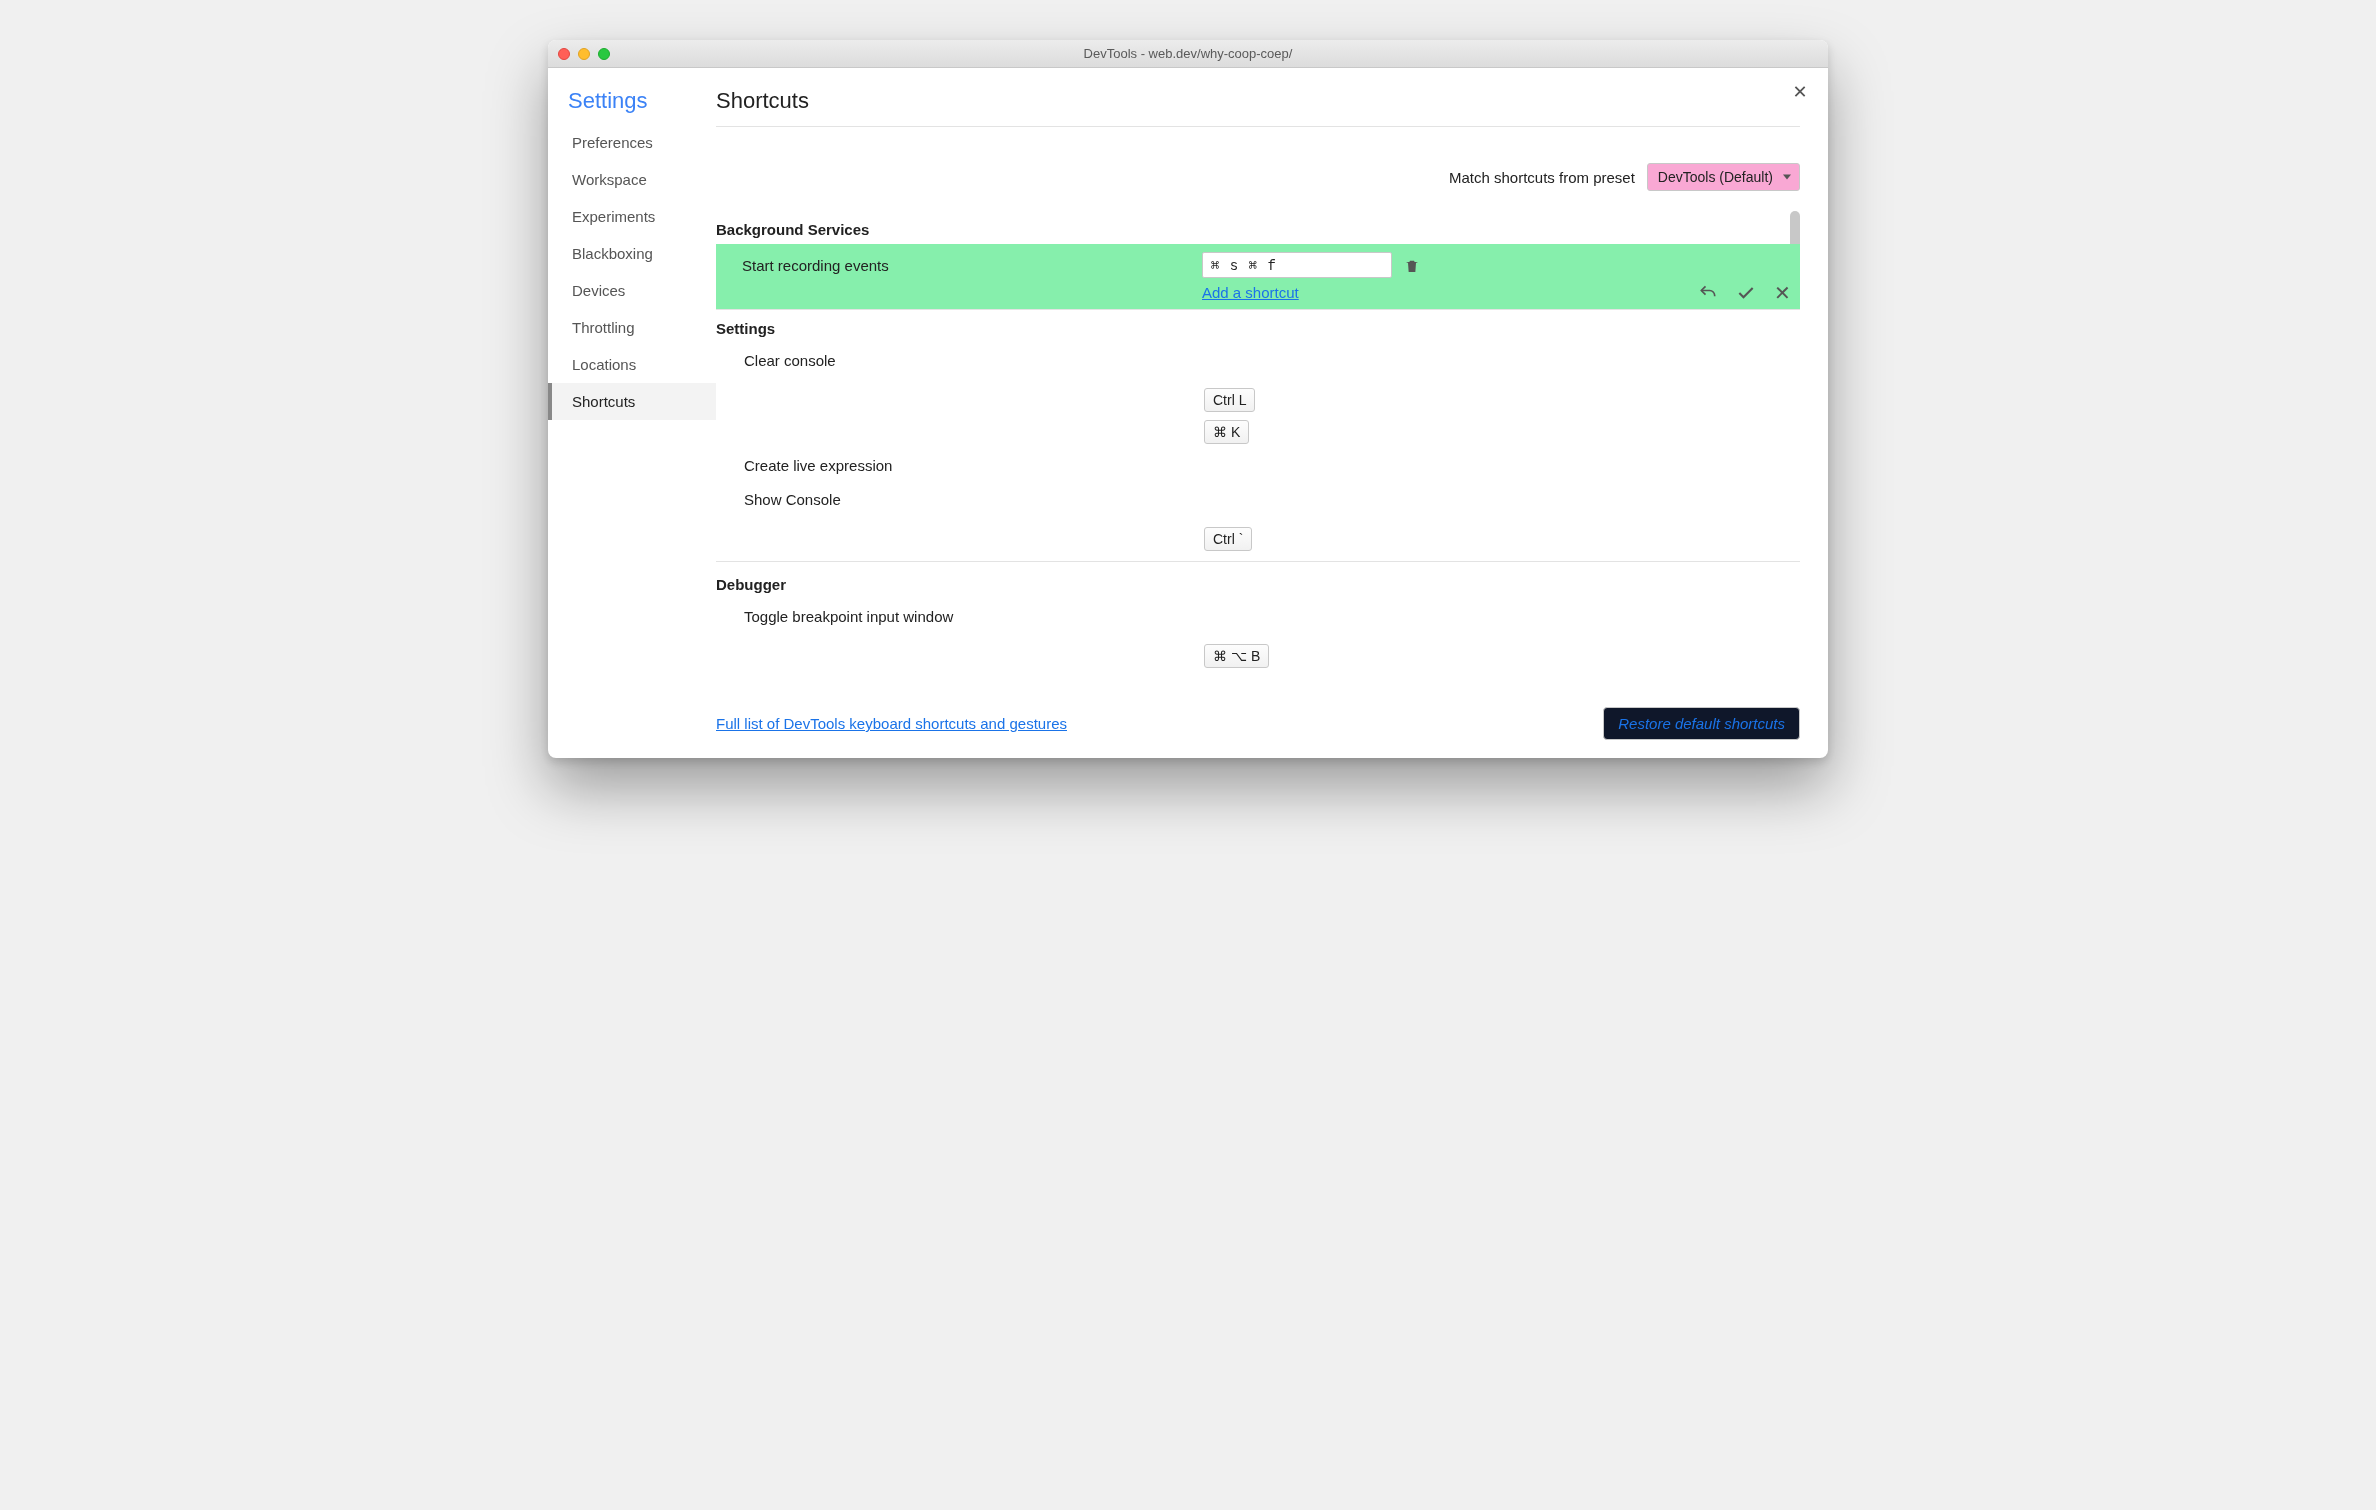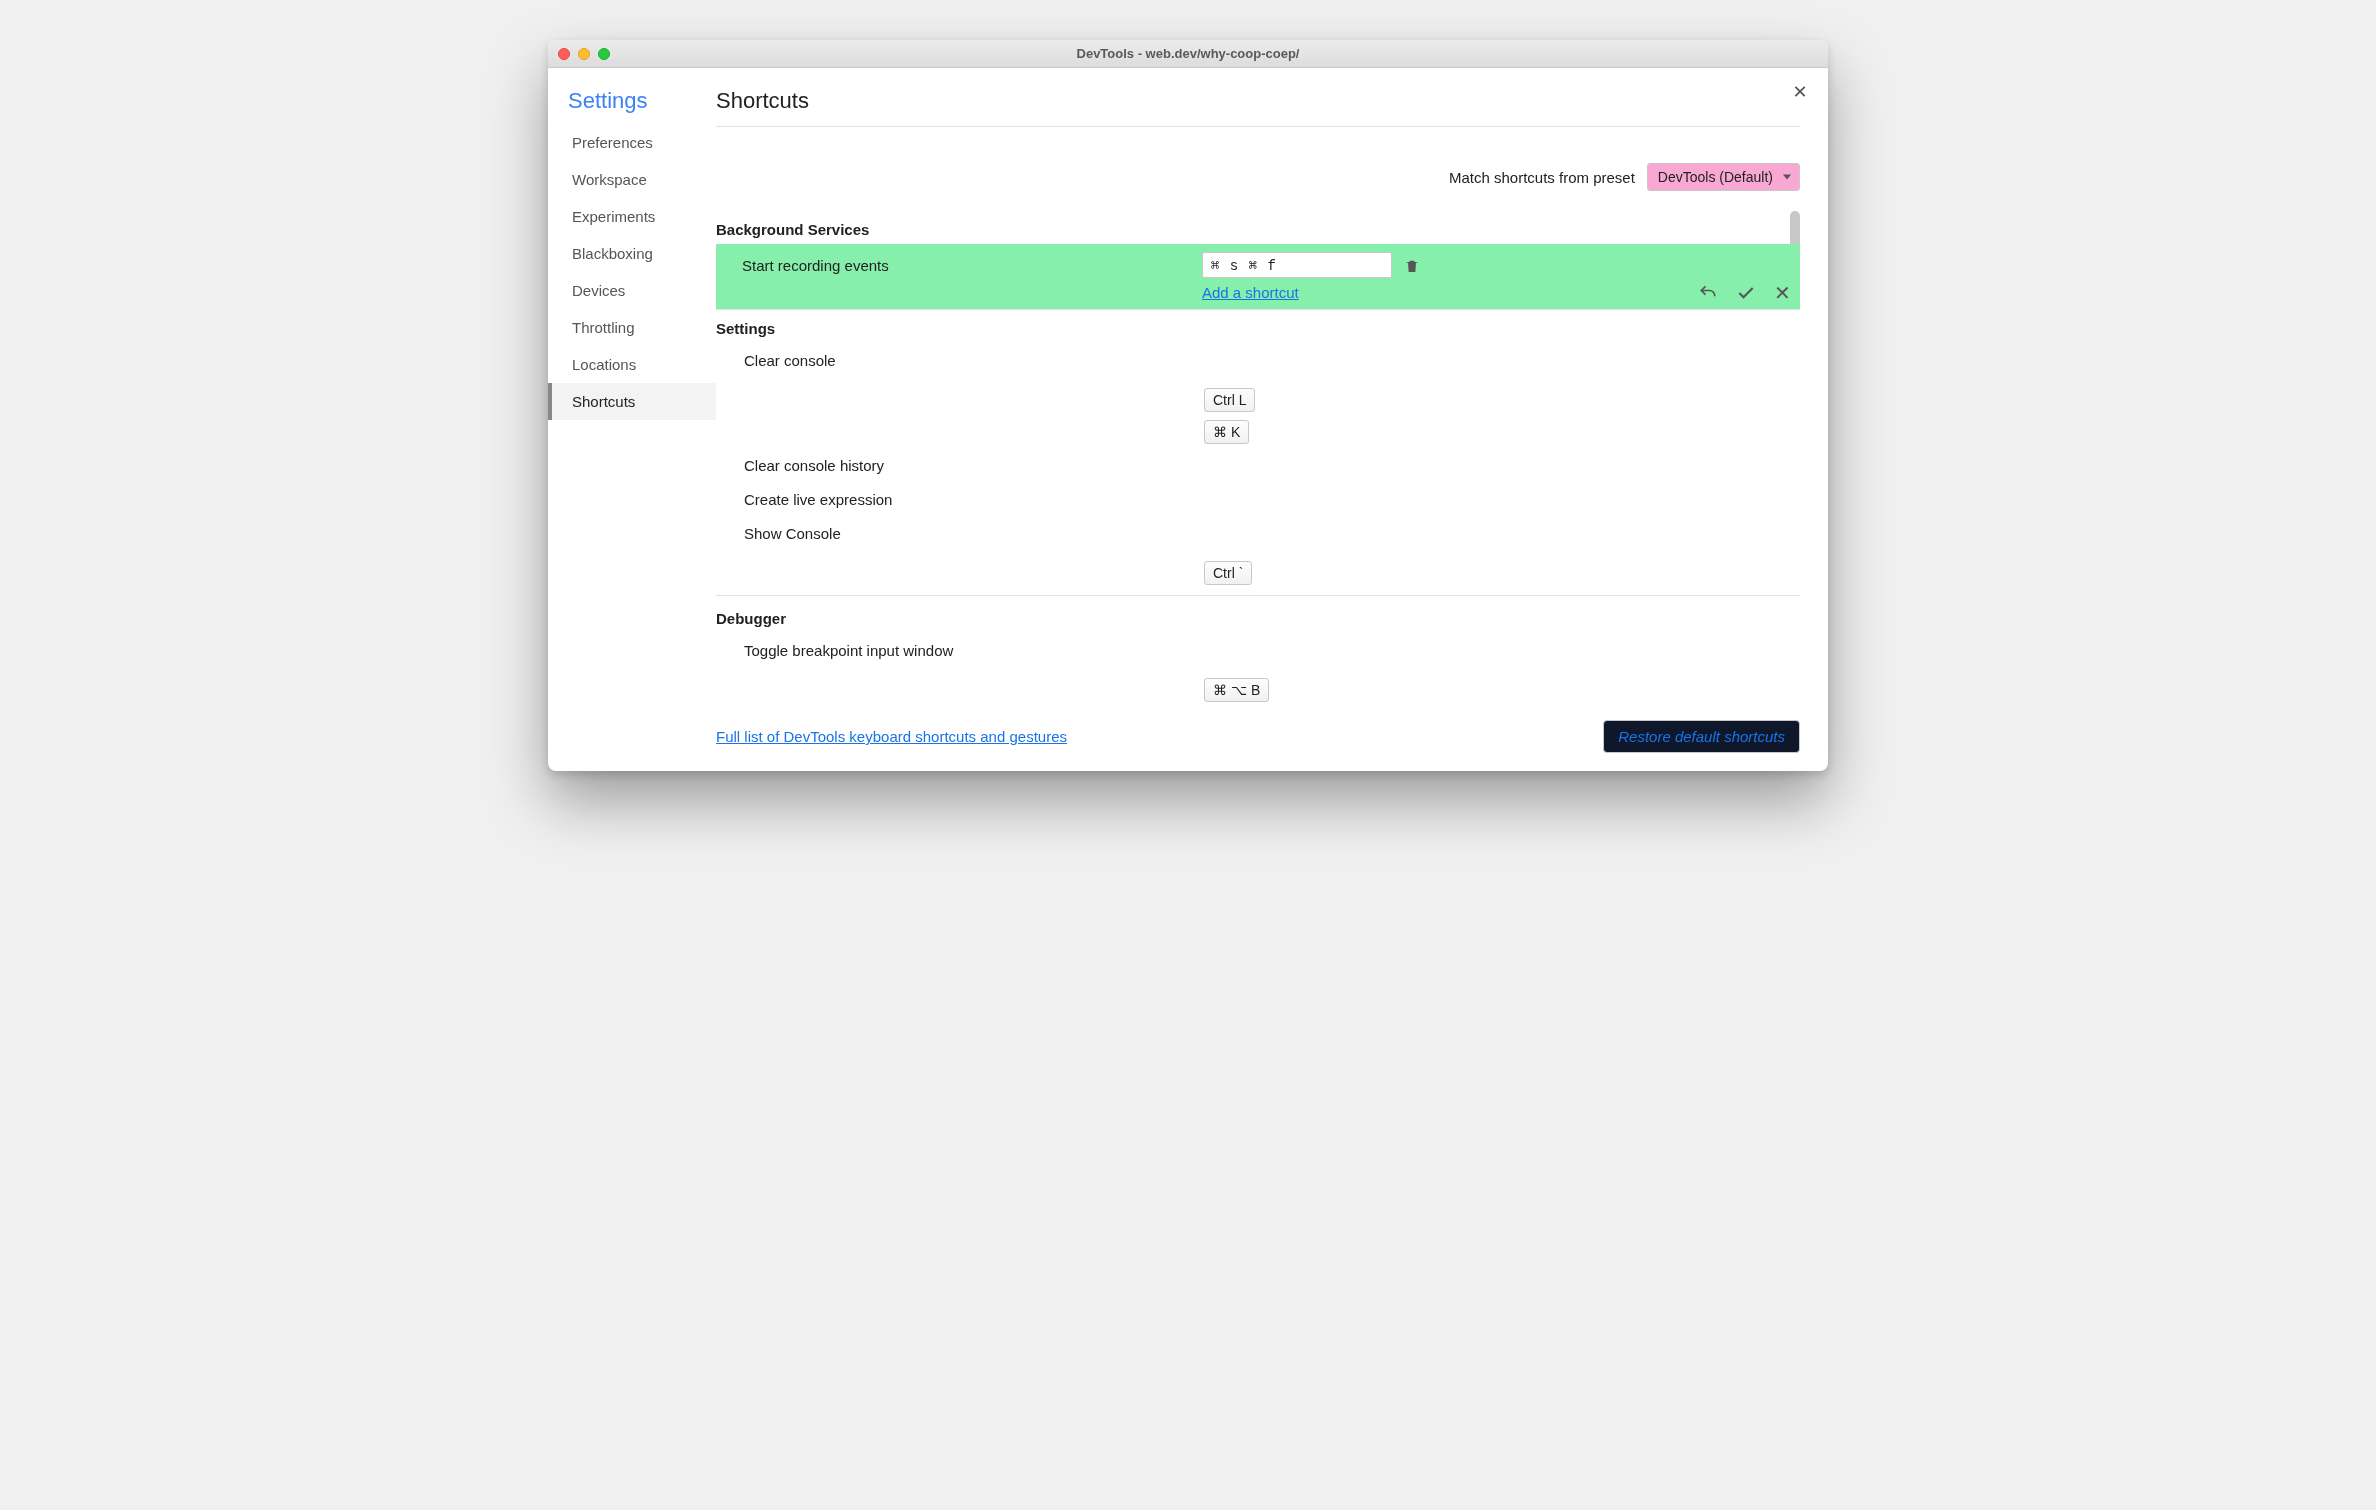--- a/index.html
+++ b/index.html
@@ -26,21 +26,21 @@
     padding: 0 10px;
     position: relative;
   }
   .traffic { display: flex; gap: 8px; }
   .tl-btn { width: 12px; height: 12px; border-radius: 50%; }
   .tl-close { background:#ff5f57; border:1px solid #e24640; }
   .tl-min   { background:#ffbd2e; border:1px solid #e1a223; }
   .tl-max   { background:#28c840; border:1px solid #1dac2e; }
   .titlebar-title {
     position: absolute; left: 0; right: 0; text-align: center;
-    font-size: 13px; color:#5a5a5a; font-weight: 700;
+    font-size: 13px; color:#5a5a5a; font-weight: 400;
     pointer-events: none;
   }
   .content {
     display: flex;
     min-height: 690px;
     position: relative;
   }
   .close-panel {
     position: absolute; top: 14px; right: 18px;
     font-size: 18px; color:#555; cursor:pointer;
@@ -234,23 +234,20 @@
         <div class="section">
           <div class="section-title">Settings</div>
           <div class="row">
             <div class="label">Clear console</div>
             <div class="keys">
               <span class="key-chip">Ctrl L</span>
               <span class="key-chip">⌘ K</span>
             </div>
           </div>
           <div class="row">
-            <div class="label">Clear console history</div>
-          </div>
-          <div class="row">
             <div class="label">Create live expression</div>
           </div>
           <div class="row">
             <div class="label">Show Console</div>
             <div class="keys">
               <span class="key-chip">Ctrl `</span>
             </div>
           </div>
         </div>
 

